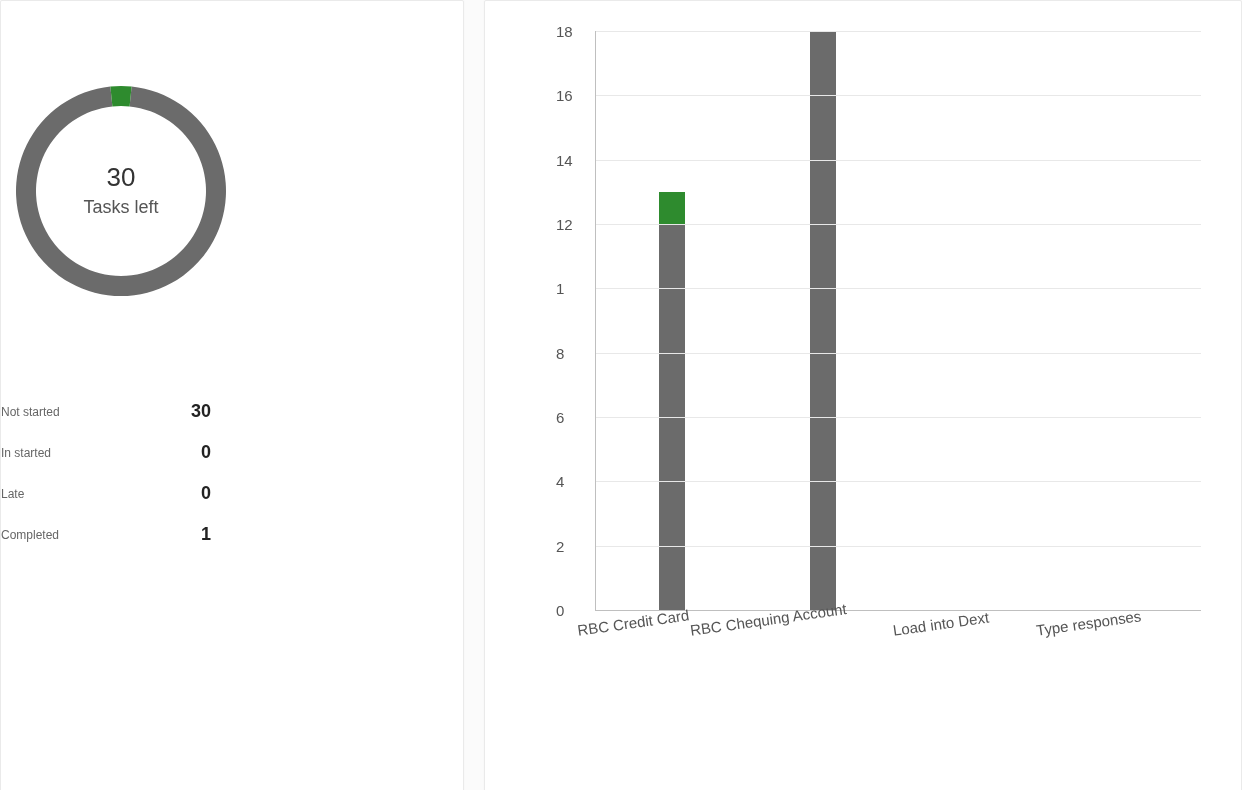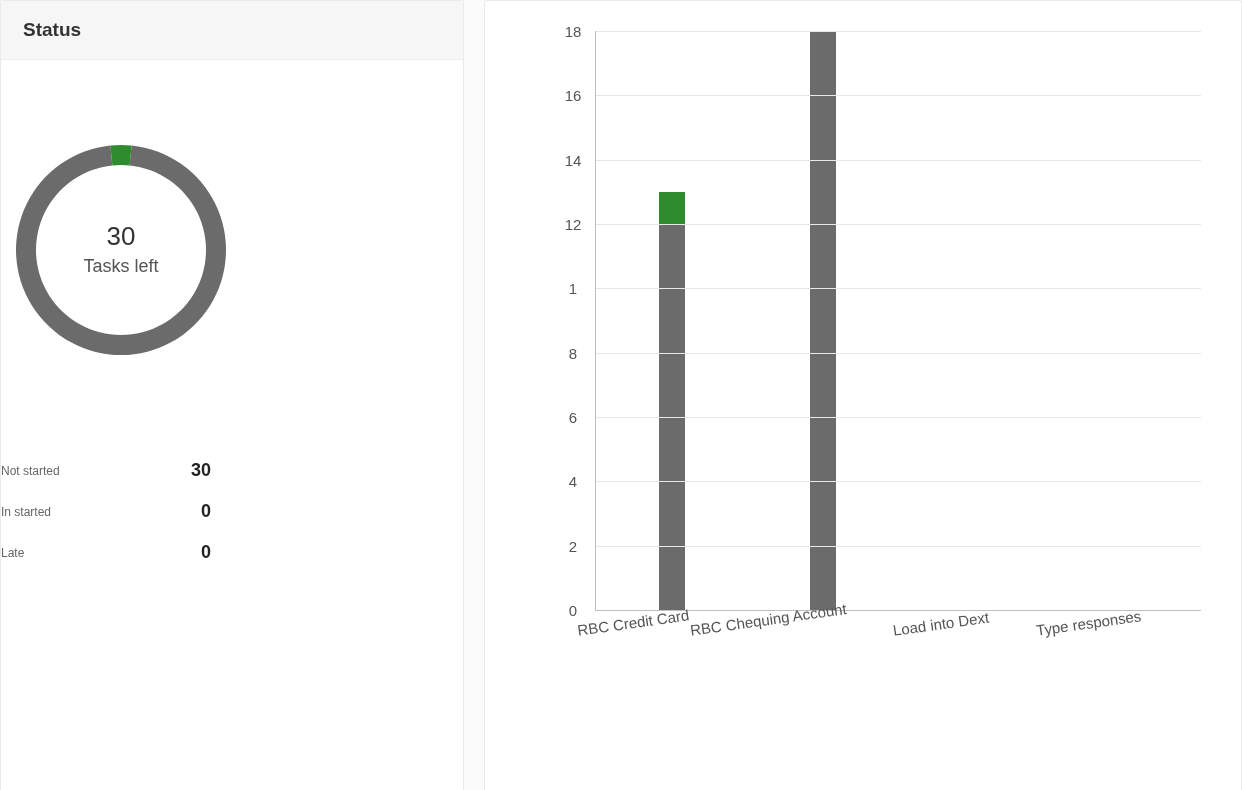--- a/index.html
+++ b/index.html
@@ -85,21 +85,21 @@
   }
   .grid-line {
     position:absolute;
     left:0; right:0;
     border-top:1px solid #e8e8e8;
   }
   .y-tick {
     position:absolute;
     left:-40px;
     width:34px;
-    text-align:center;
+    text-align:left;
     font-size:15px;
     color:#555;
     transform: translateY(-50%);
   }
   .bars {
     position:absolute;
     left:0; right:0; top:0; bottom:0;
     display:flex;
   }
   .bar-slot {
@@ -127,21 +127,20 @@
     transform-origin: left top;
     transform: translate(-85%, 12px) rotate(-8deg);
   }
 </style>
 </head>
 <body>
 
 <div class="wrap">
 
   <div class="card card-left">
-    <div class="card-header">Status</div>
 
     <div class="donut-area">
 
       <svg id="donut-svg" class="donut-svg" width="240" height="240" viewBox="0 0 240 240">
           <path d="M 130.62267380868036 15.538721043851012 A 105 105 0 1 1 109.37732619131965 15.538721043851012 L 111.4006926310683 35.43610751168892 A 85 85 0 1 0 128.59930736893173 35.43610751168892 Z" fill="#6b6b6b"></path>
           <path d="M 109.37732619131961 15.538721043851012 A 105 105 0 0 1 130.62267380868036 15.538721043851012 L 128.59930736893173 35.43610751168892 A 85 85 0 0 0 111.40069263106825 35.43610751168892 Z" fill="#2e8b2e"></path>
 
         <text x="120" y="115" text-anchor="middle" class="donut-center-num">30</text>
         <text x="120" y="142" text-anchor="middle" class="donut-center-lbl">Tasks left</text>
       </svg>
@@ -151,20 +150,24 @@
           <span class="lbl">Not started</span>
           <span class="val">30</span>
         </div>
         <div class="status-row">
           <span class="lbl">In started</span>
           <span class="val">0</span>
         </div>
         <div class="status-row">
           <span class="lbl">Late</span>
           <span class="val">0</span>
+        </div>
+        <div class="status-row">
+          <span class="lbl">Completed</span>
+          <span class="val">1</span>
         </div>
       </div>
     </div>
   </div>
 
   <div class="card card-right">
 
     <div class="bar-plot">
       <div class="plot-area" id="plot-area">
         <div class="bars" id="bars">

